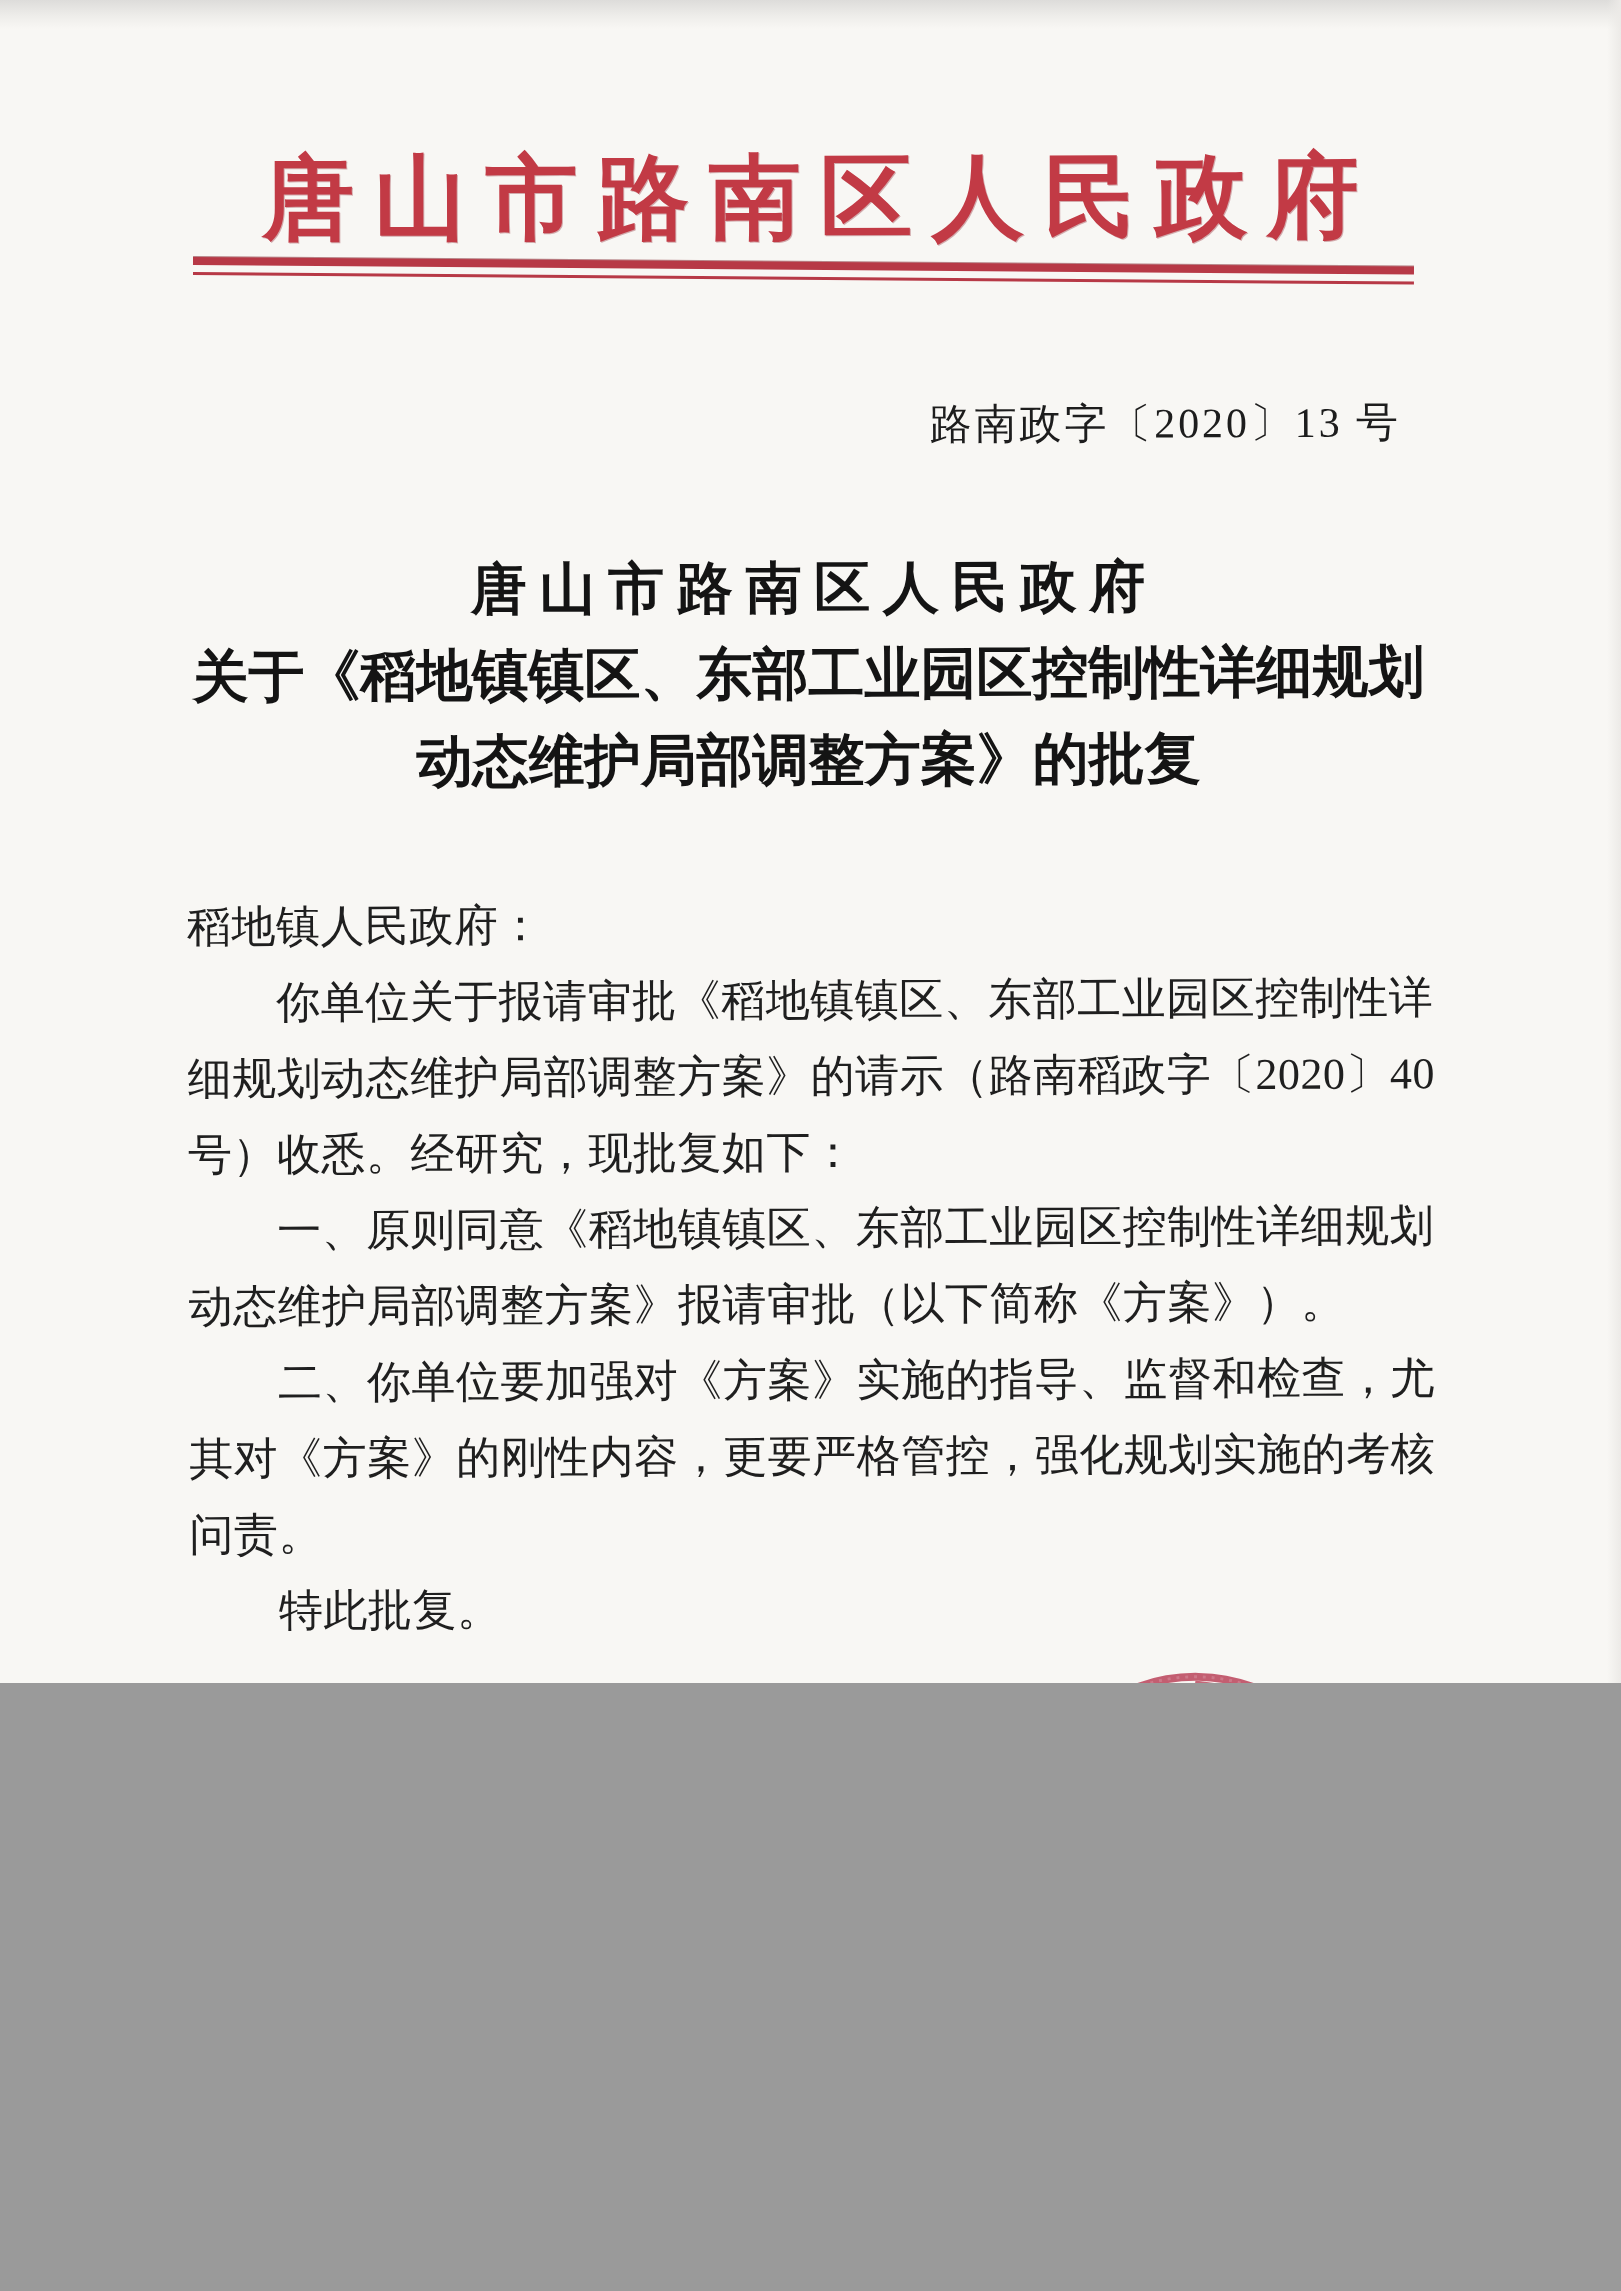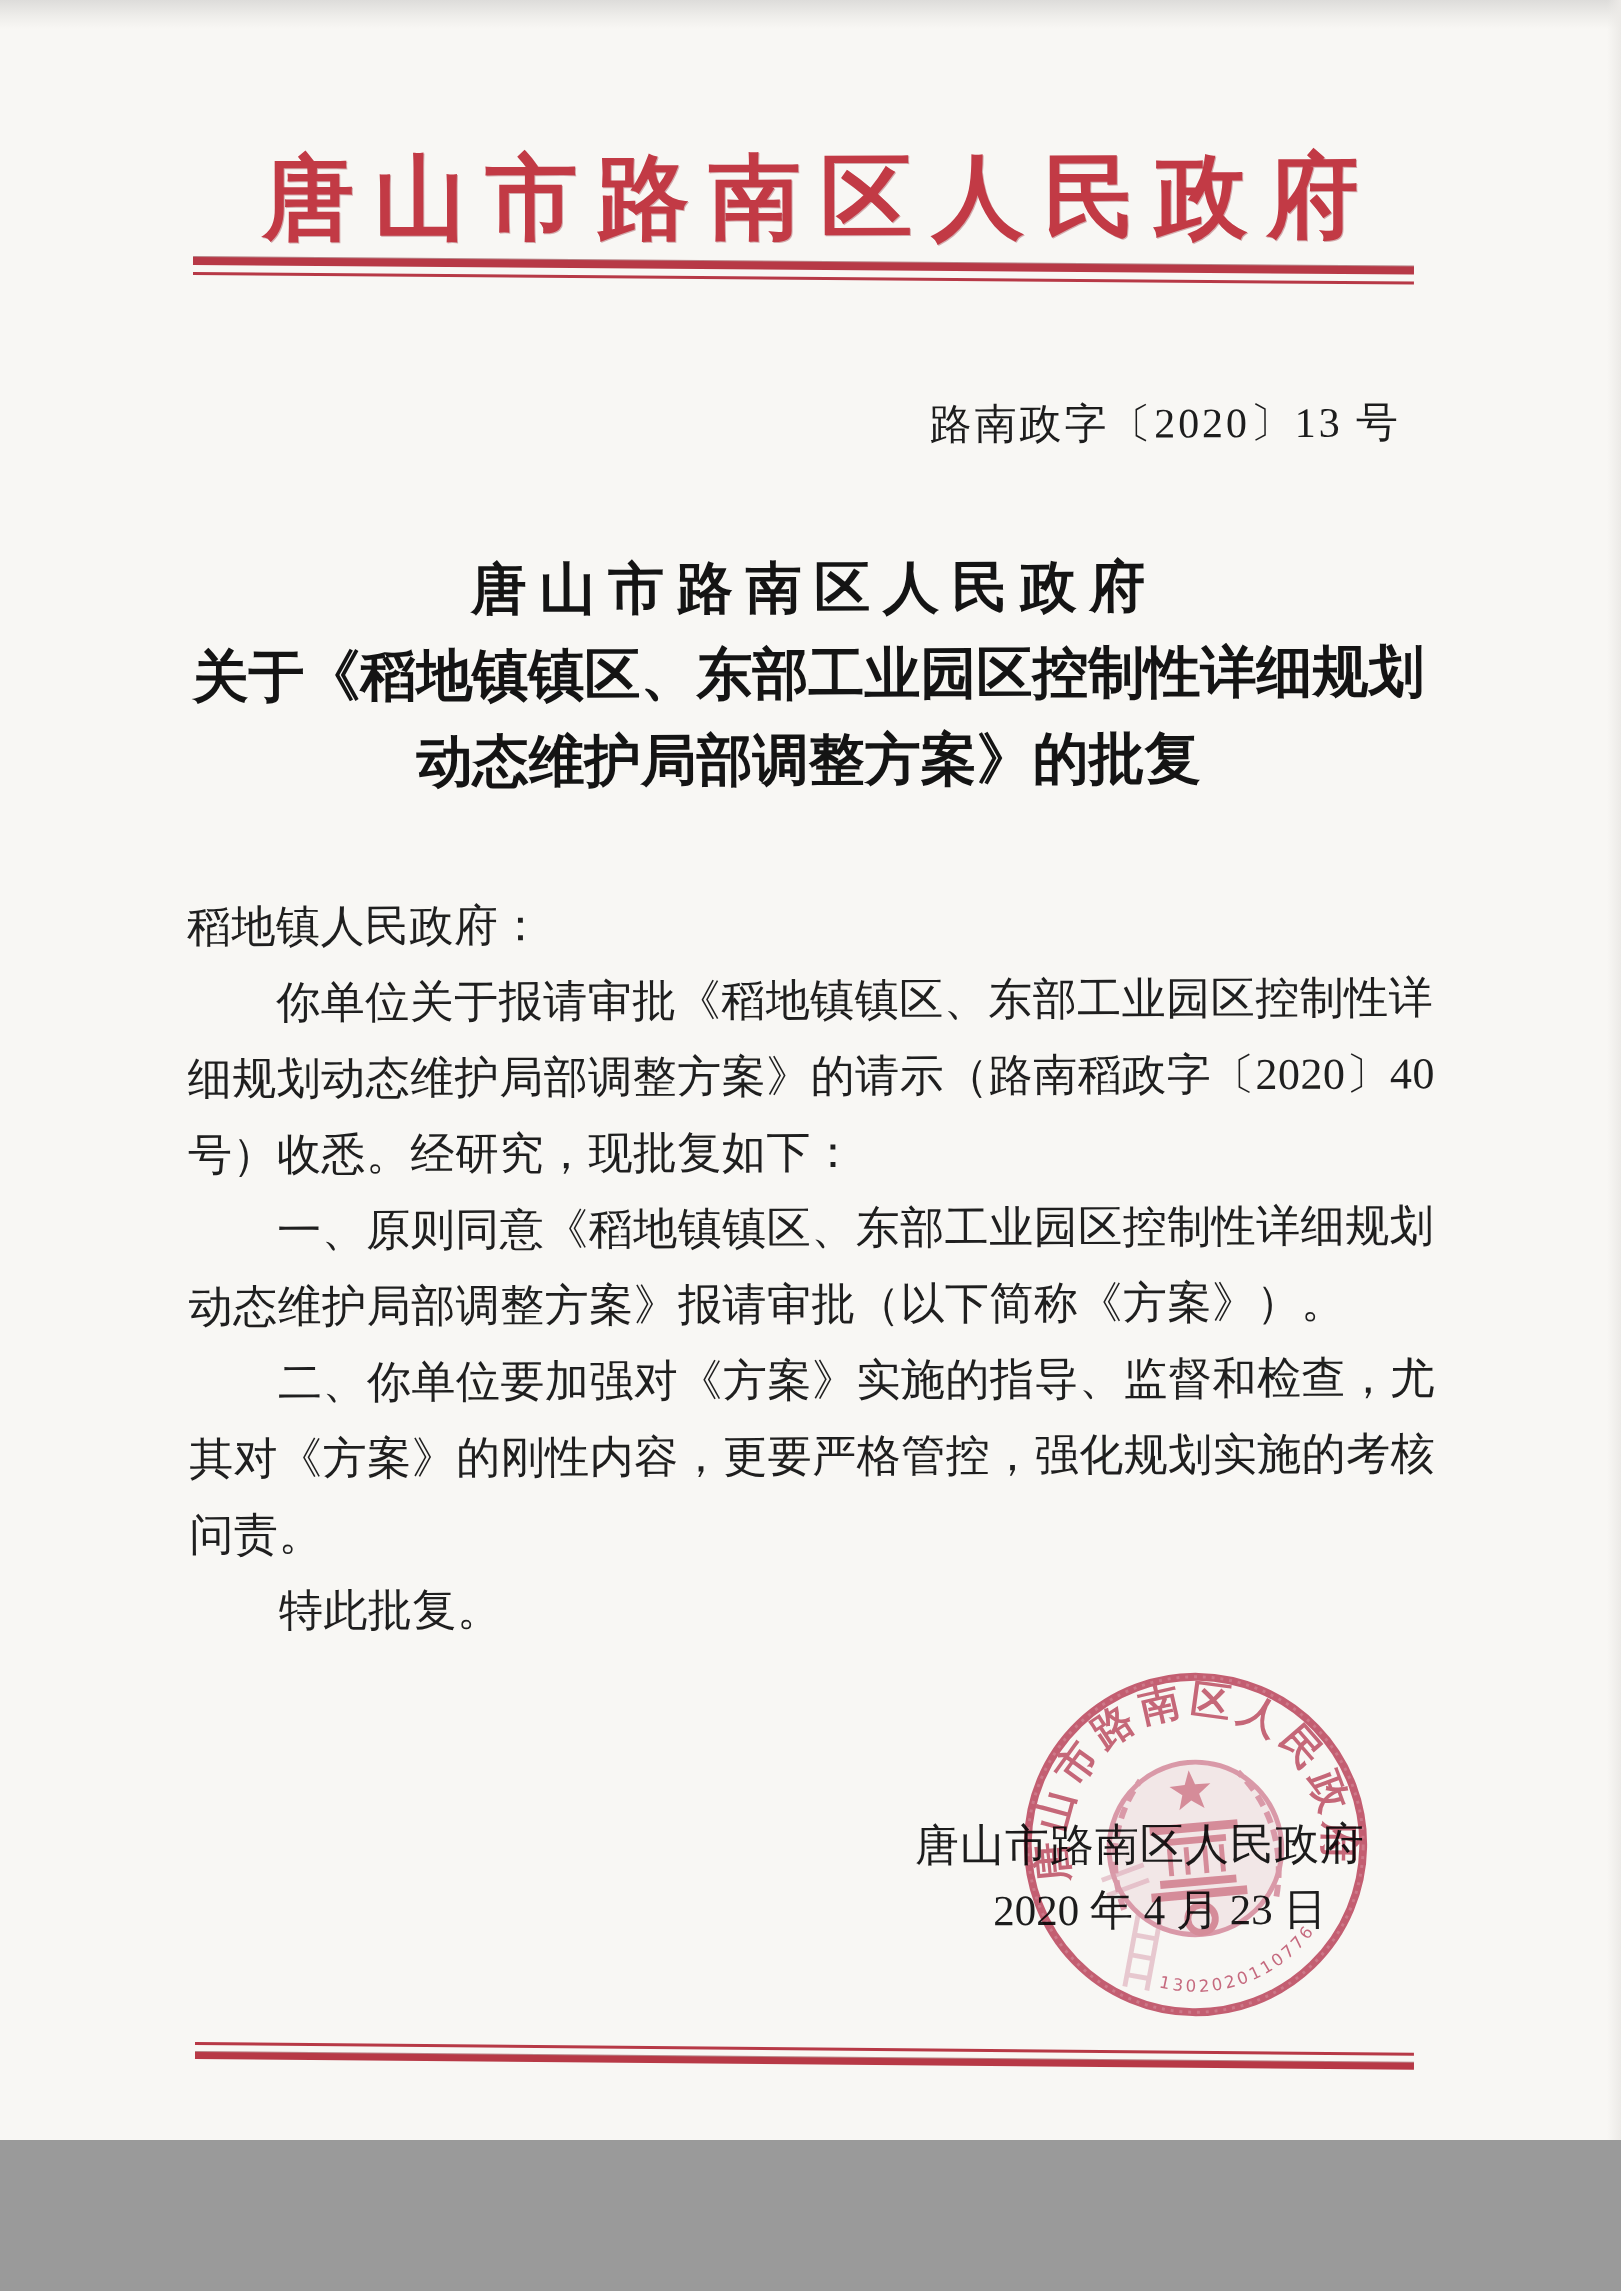--- a/index.html
+++ b/index.html
@@ -5,21 +5,21 @@
   :root{
     --header-red:#c23a45;
     --rule-red:#b73946;
     --seal-red:#c5536a;
     --ink:#1d1d1d;
     --paper:#f8f7f4;
   }
   html,body{margin:0;padding:0;background:#9a9a9a;}
   .page{
     position:relative;
-    width:1621px;height:2140px;
+    width:1621px;height:1683px;
     margin:0 auto;
     background:var(--paper);
     overflow:hidden;
     font-family:"Liberation Serif","DejaVu Serif",serif;
   }
   
   .scan-top-edge{
     position:absolute;left:0;top:0;width:100%;height:29px;
     background:linear-gradient(#dddcda,#eeedea 55%,rgba(248,247,244,0));
   }

